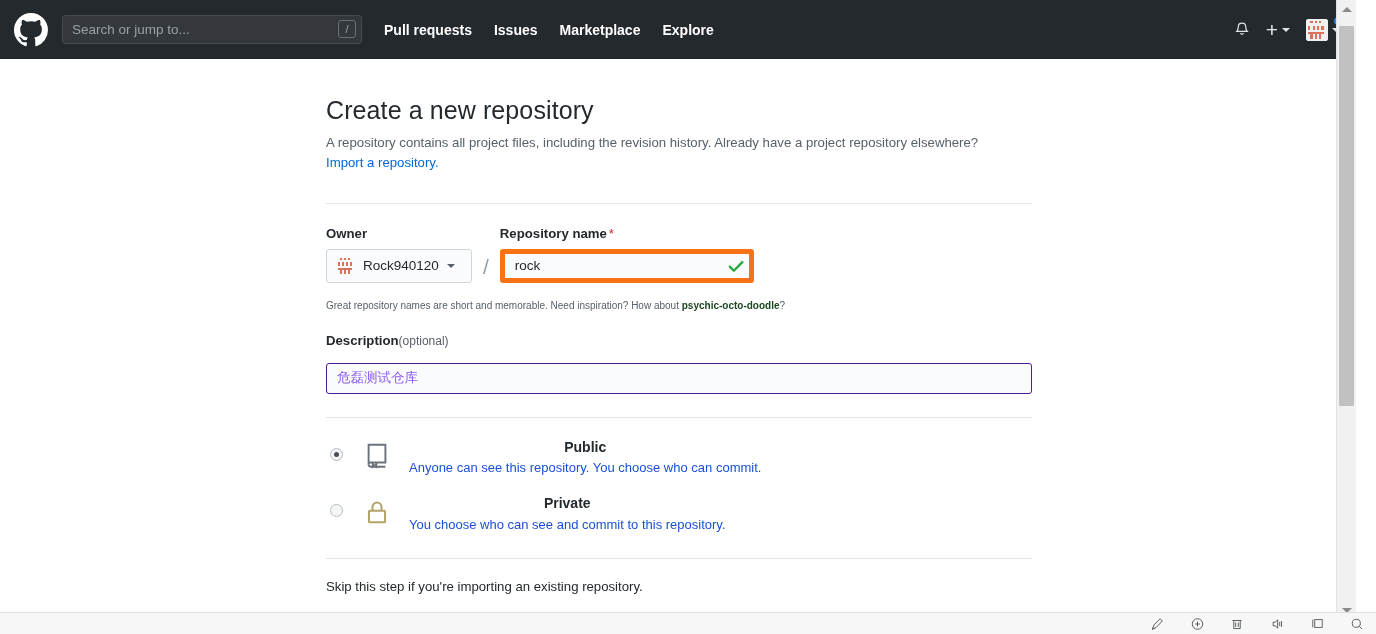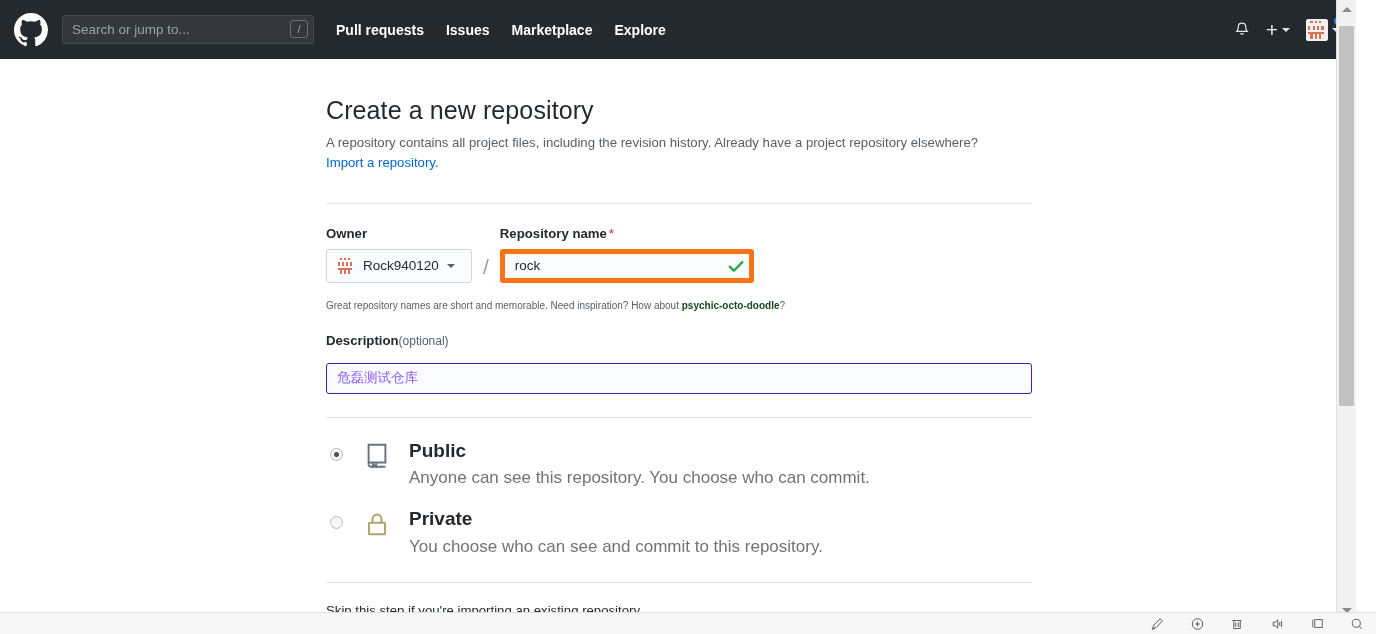--- a/index.html
+++ b/index.html
@@ -29,21 +29,21 @@
     background: #24292e;
     display: flex;
     align-items: center;
     padding: 0 16px 0 14px;
   }
   #gh-logo { width: 34px; height: 34px; margin-right: 14px; flex: none; display:block; }
   #gh-logo svg { display: block; }
 
   #search-wrap {
     position: relative;
-    width: 252px; height: 29px;
+    width: 300px; height: 29px;
     flex: none;
     margin-right: 22px;
   }
   #search-input {
     width: 100%; height: 100%;
     background: #34383d;
     border: 1px solid #444a50;
     border-radius: 3px;
     color: #e1e4e8;
     font-family: "Liberation Sans", sans-serif;
@@ -259,28 +259,29 @@
     content: "";
     position: absolute;
     left: 3px; top: 3px;
     width: 5px; height: 5px;
     border-radius: 50%;
     background: #4a4f55;
   }
   .vis-icon { width: 32px; margin-right: 14px; flex: none; padding-top: 3px; }
   .vis-icon svg { display: block; }
   .vis-title {
-    font-size: 19px;
+    font-size: 14px;
     font-weight: bold;
     color: #24292e;
     line-height: 1.35;
+    text-align: center;
   }
   .vis-desc {
-    font-size: 17px;
-    color: #737373;
+    font-size: 13px;
+    color: #1d4ed8;
     margin-top: 3px;
     line-height: 1.4;
   }
 
   
   #skip-note {
     font-size: 13.2px;
     color: #24292e;
     margin-top: 20px;
   }

